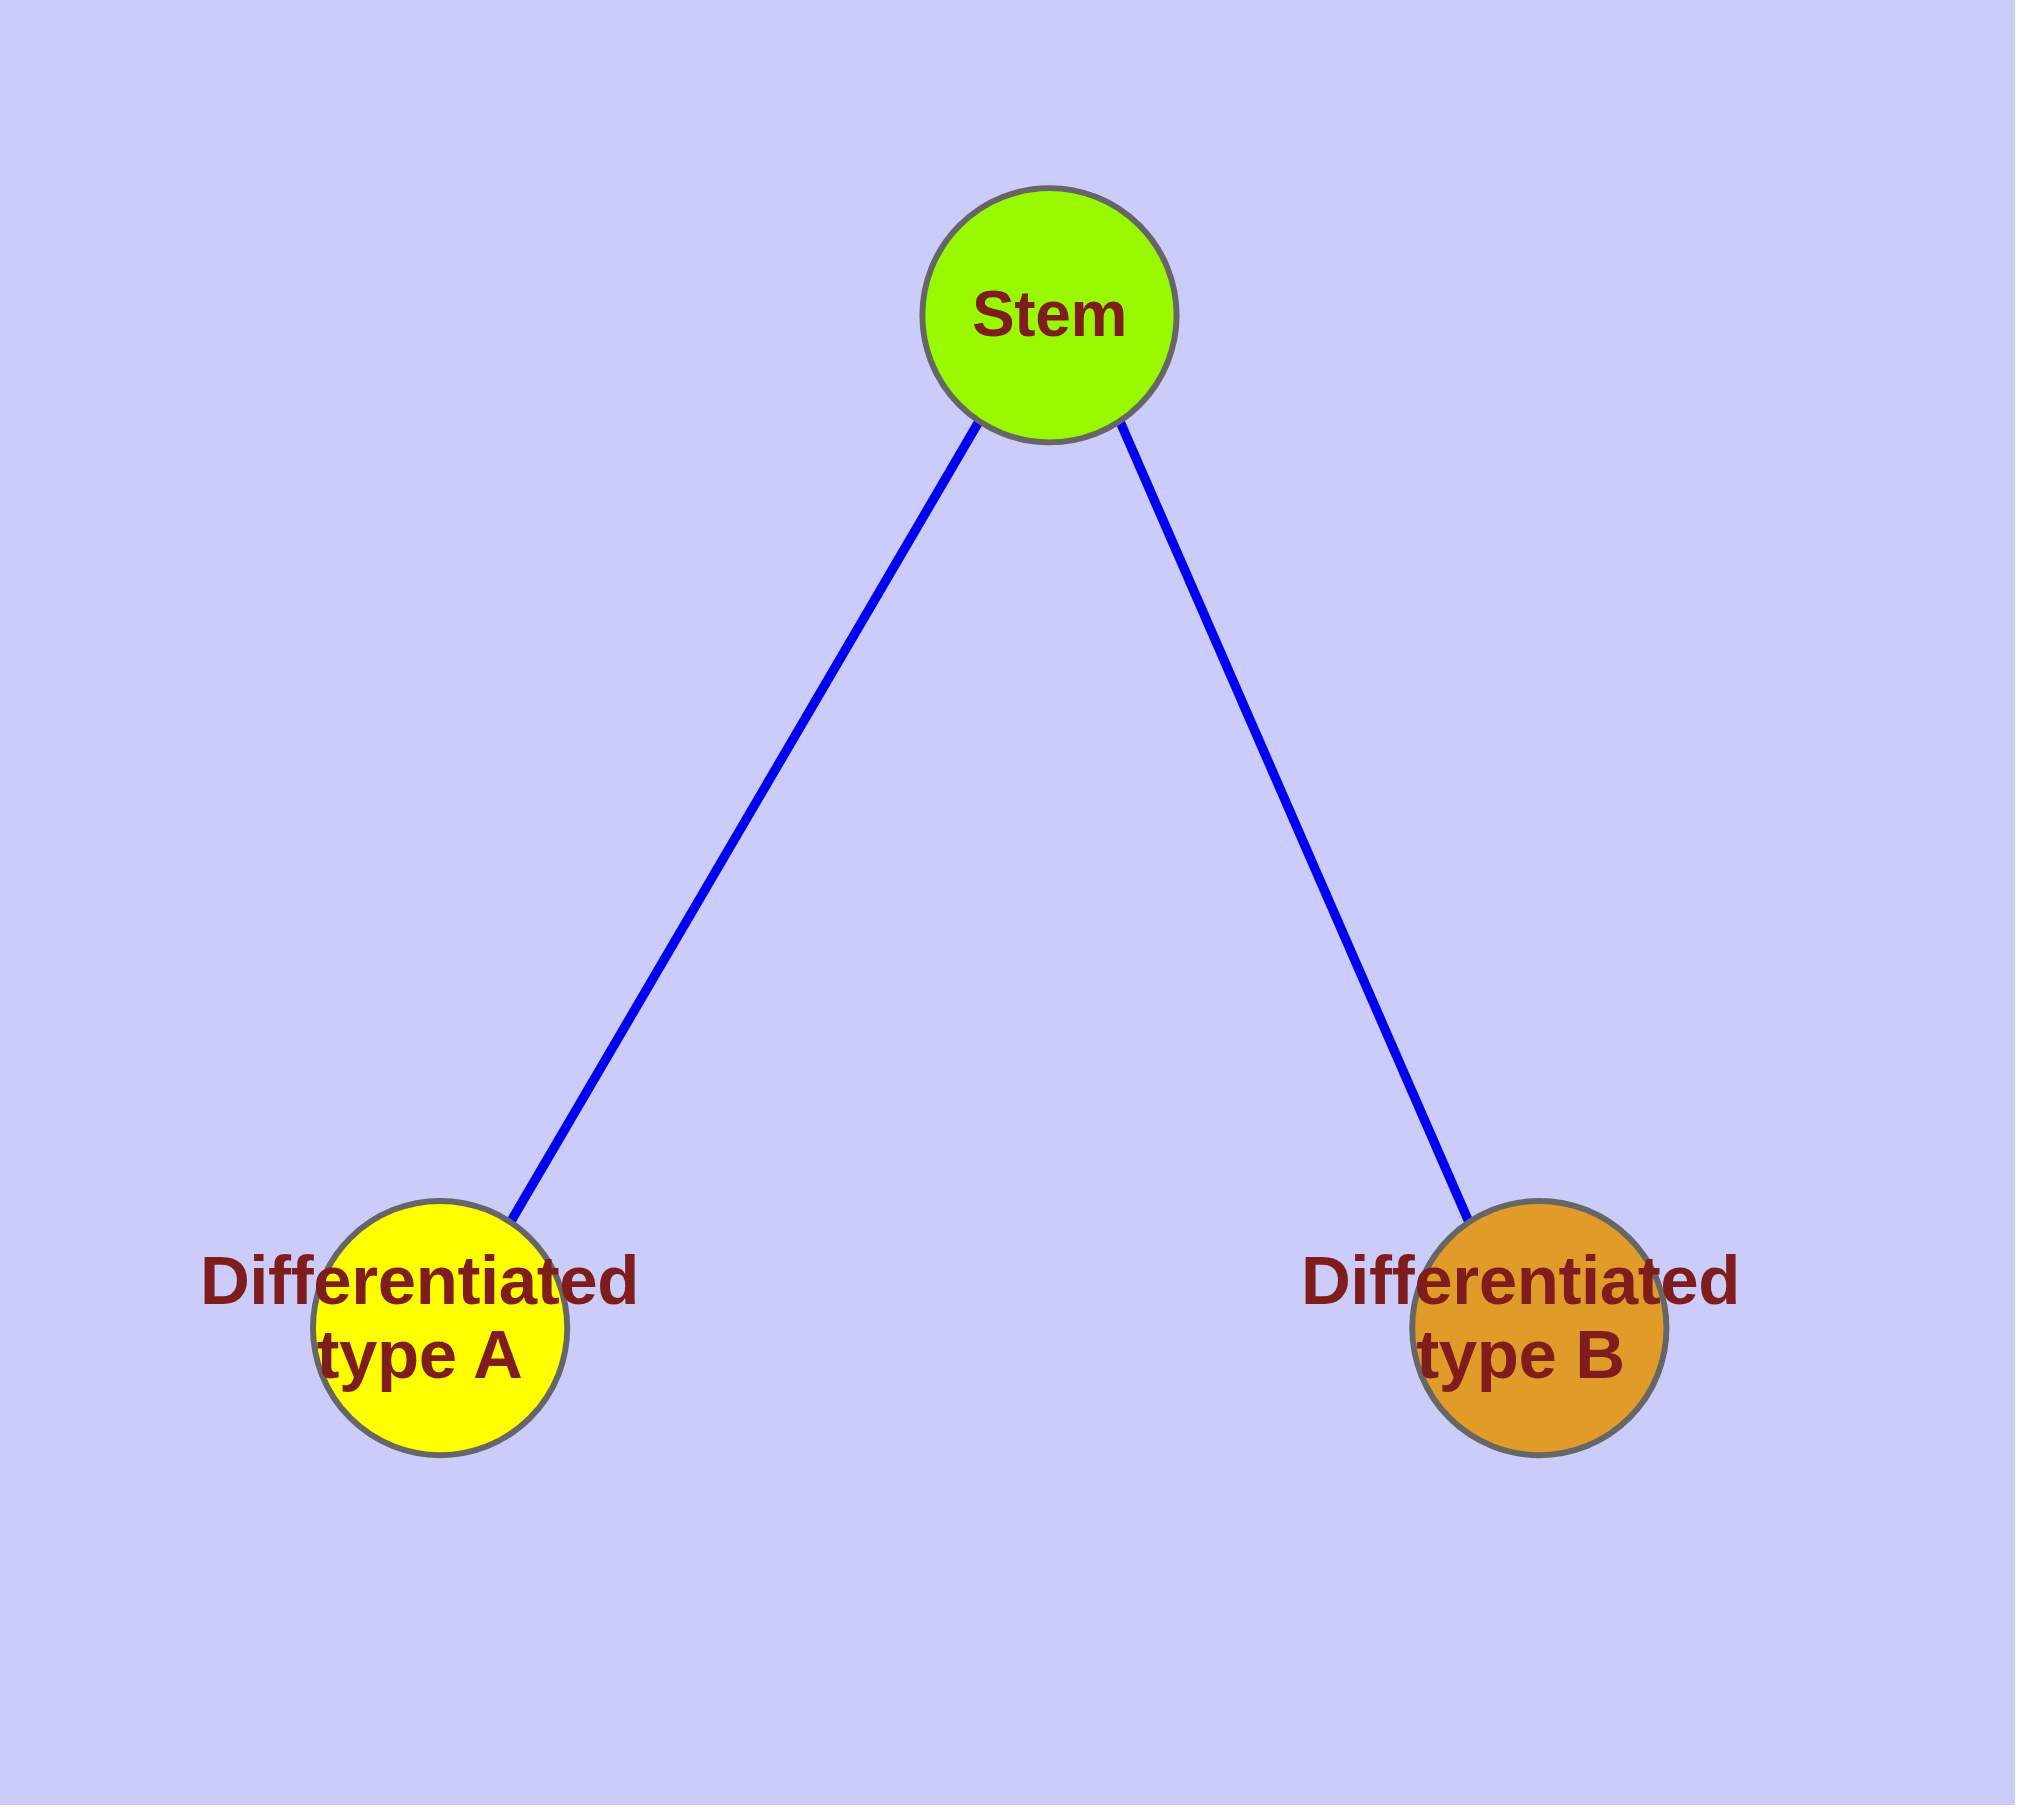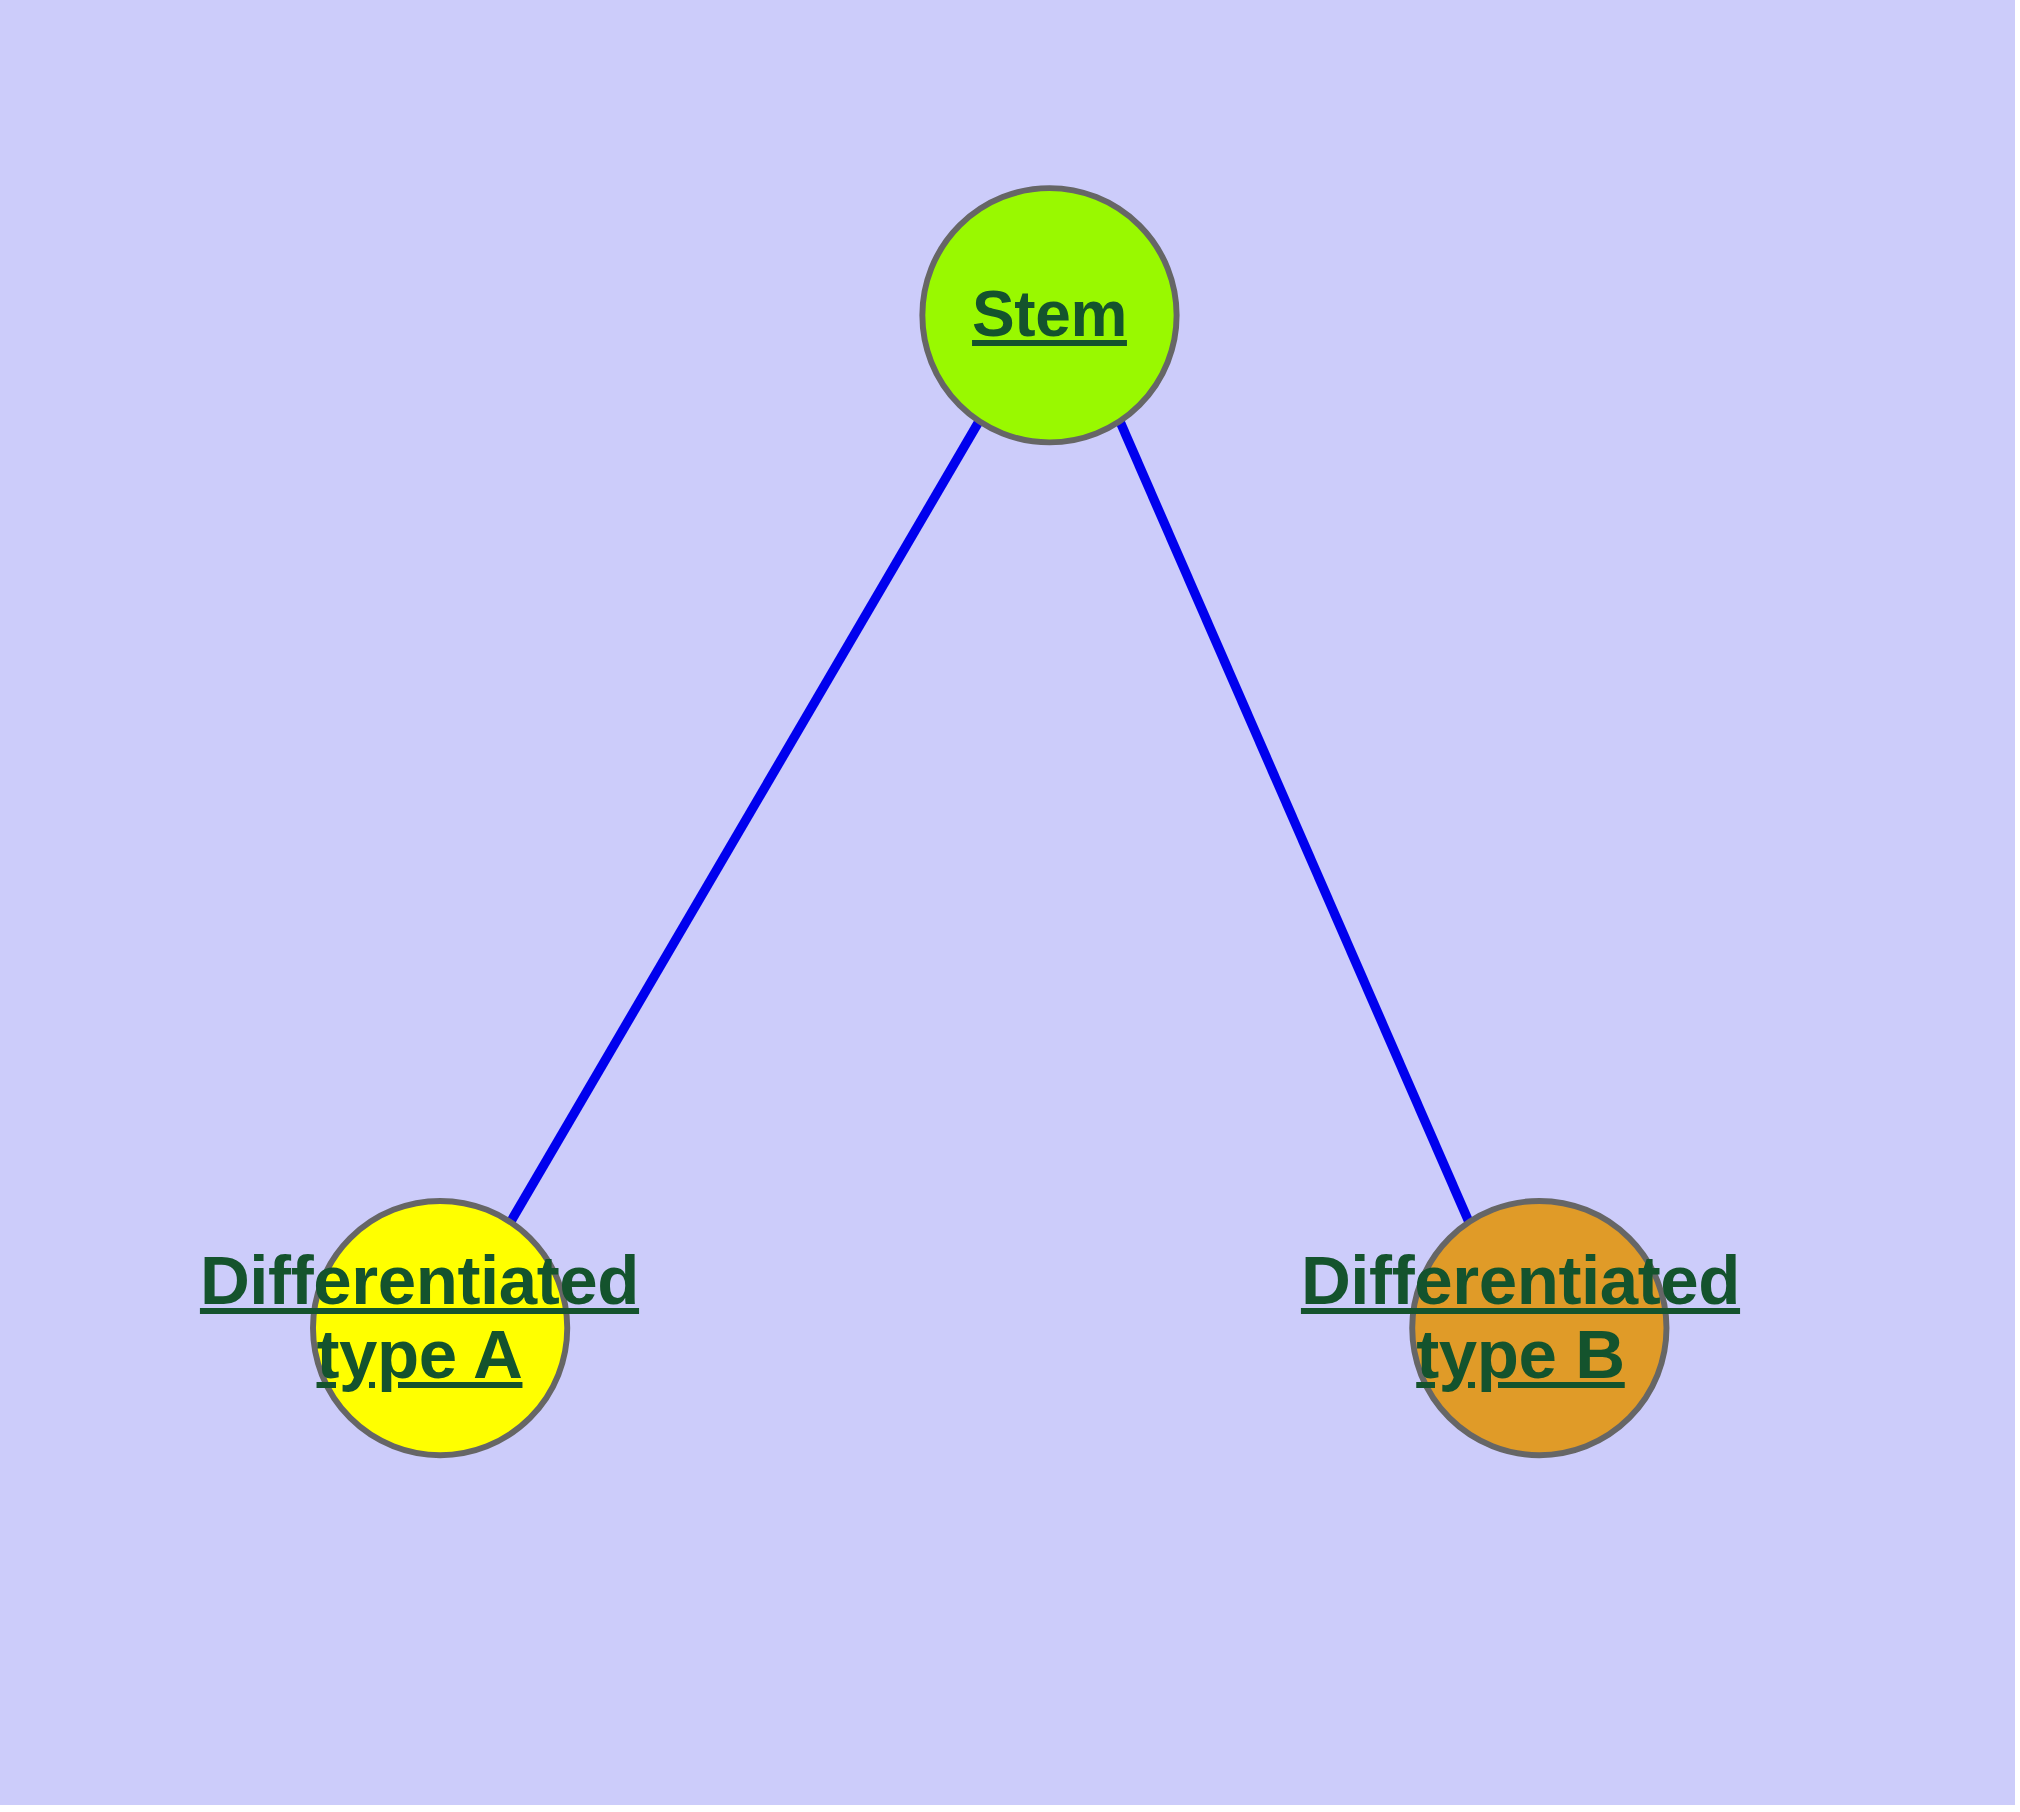--- a/index.html
+++ b/index.html
@@ -27,28 +27,27 @@
   #graph-svg {
     position: absolute;
     left: 0;
     top: 0;
     width: 2021px;
     height: 1812px;
     overflow: visible;
   }
   .node-label {
     position: absolute;
-    color: #14532d;
+    color: #7f1d1d;
     font-weight: bold;
     text-align: center;
     line-height: 1.07;
     white-space: pre;
     letter-spacing: -0.4px;
     pointer-events: none;
-    text-decoration: underline;
   }
   #label-stem {
     font-size: 64px;
     left: 795px;
     top: 280px;
     width: 509px;
   }
   #label-type-a {
     font-size: 69px;
     left: 165px;

